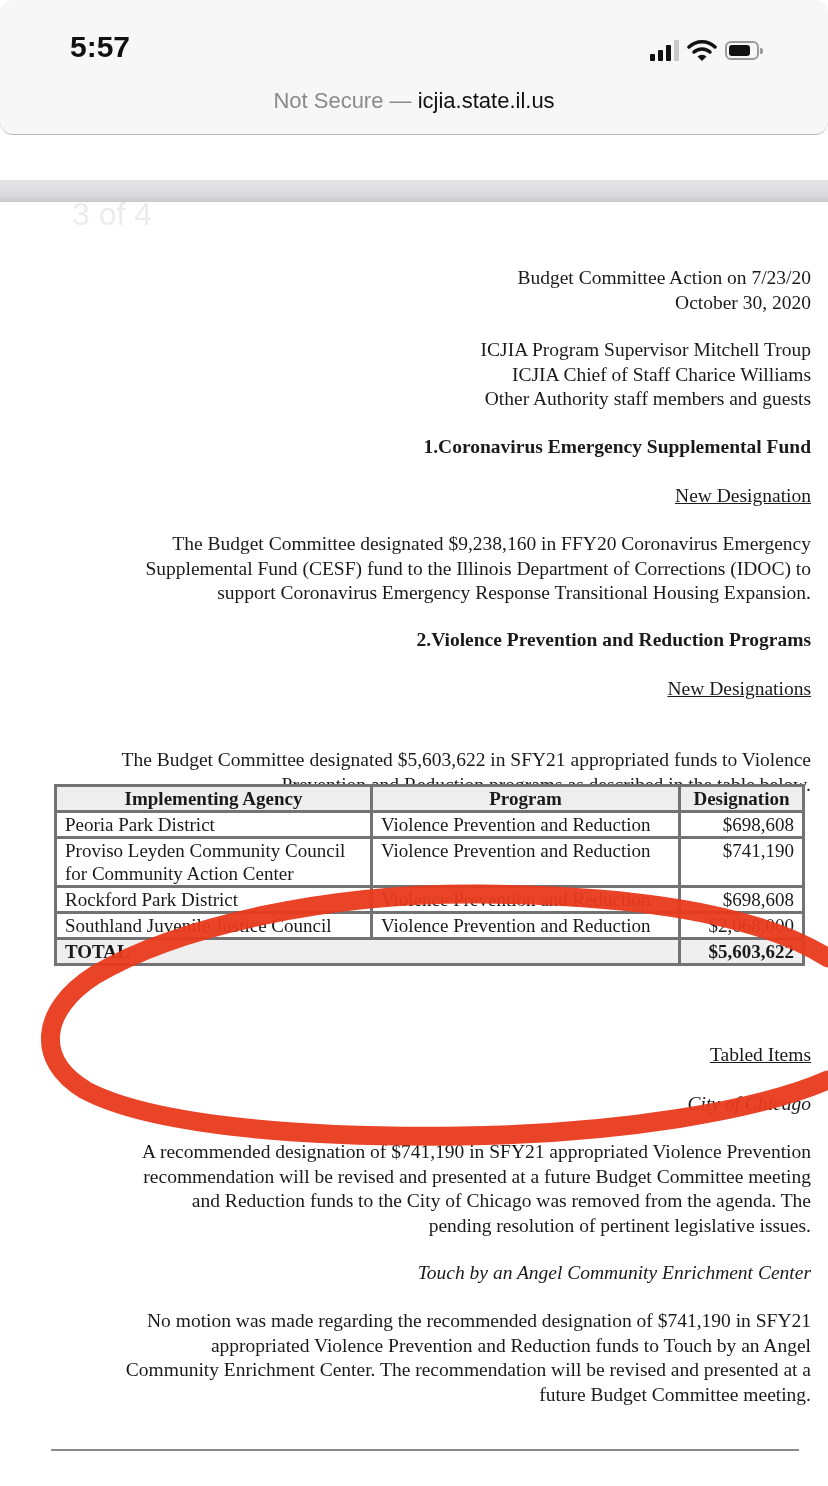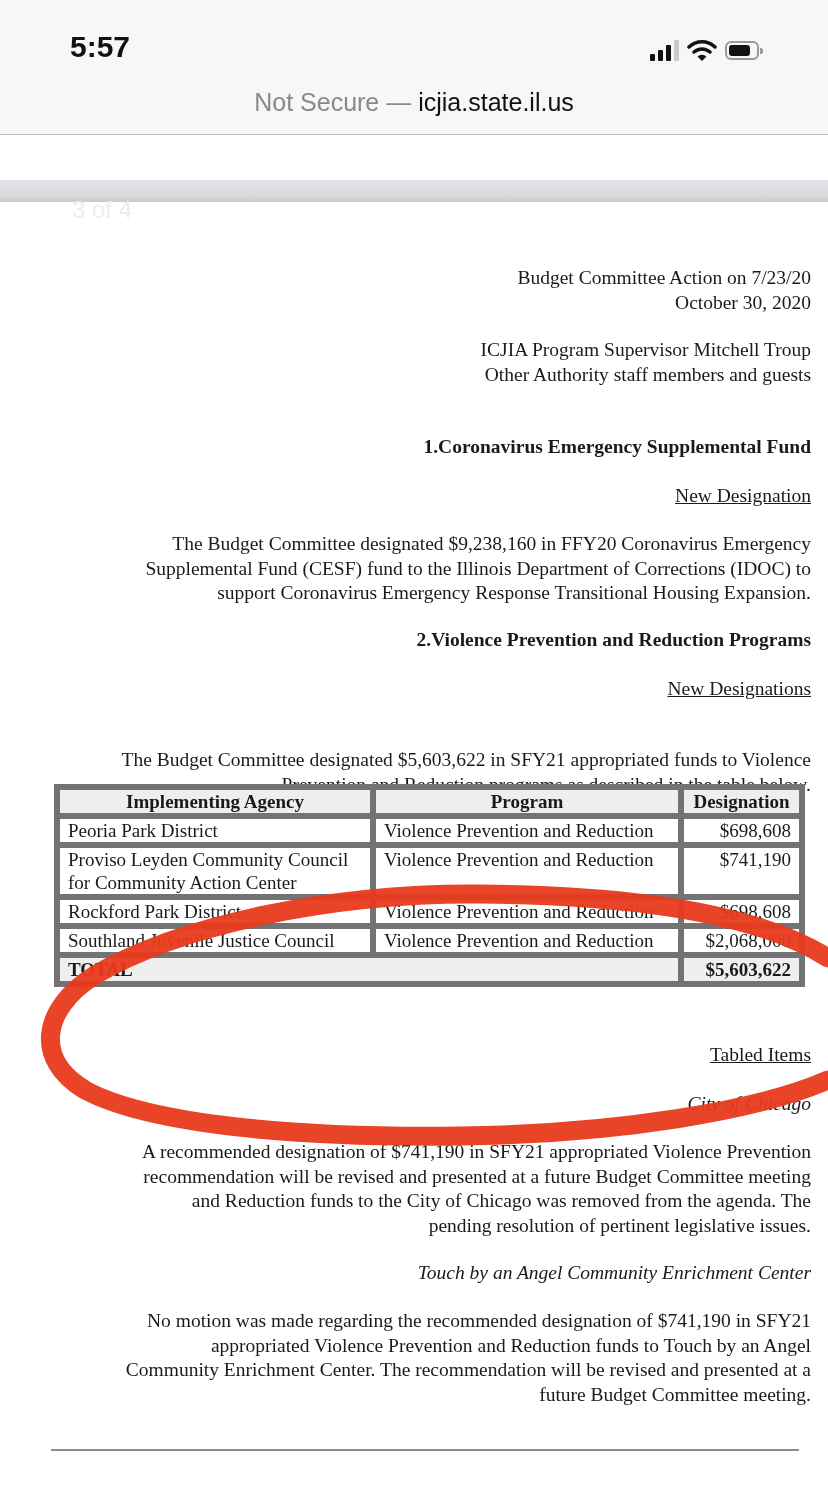--- a/index.html
+++ b/index.html
@@ -5,68 +5,68 @@
   html, body { margin: 0; padding: 0; }
   body {
     width: 828px; height: 1486px; overflow: hidden; position: relative;
     background: #ffffff;
     font-family: "Liberation Serif", serif;
     color: #1a1a1a;
   }
   
   .chrome {
     position: absolute; left: 0; top: 0; width: 828px; height: 134px;
-    background: #f7f7f7; border-bottom: 1px solid #b9b9b9;
+    background: #f7f7f7; border-bottom: 1px solid #b9b9b9; border-radius: 13px;
   }
   .status-time {
     position: absolute; left: 70px; top: 30px;
     font-family: "Liberation Sans", sans-serif; font-weight: bold;
     font-size: 30px; color: #111;
   }
   .status-icons { position: absolute; left: 650px; top: 36px; height: 28px; display: flex; align-items: center; gap: 8px; }
   .signal { display: flex; align-items: flex-end; gap: 3px; height: 22px; }
   .signal span { width: 5px; background: #111; border-radius: 1px; display: block; }
   .signal span.off { background: #c9c9c9; }
   .wifi { width: 30px; height: 24px; }
   .battery { position: relative; width: 34px; height: 19px; border: 2px solid #9a9a9a; border-radius: 6px; box-sizing: border-box; }
   .battery .fill { position: absolute; left: 2px; top: 2px; bottom: 2px; width: 70%; background: #111; border-radius: 3px; }
   .battery .cap { position: absolute; right: -6px; top: 5px; width: 3px; height: 6px; background: #9a9a9a; border-radius: 0 2px 2px 0; }
   .url-bar {
     position: absolute; left: 0; top: 88px; width: 828px; text-align: center;
-    font-family: "Liberation Sans", sans-serif; font-size: 25px;
+    font-family: "Liberation Sans", sans-serif; font-size: 22px;
   }
   .url-bar .not-secure { color: #8a8a8a; }
   .url-bar .domain { color: #111; }
 
   
   .page-gap {
     position: absolute; left: 0; top: 180px; width: 828px; height: 22px;
     background: linear-gradient(#e4e4e8, #d9d9de 70%, #c9c9cd);
   }
   .page-indicator {
     position: absolute; left: 72px; top: 196px;
-    font-family: "Liberation Sans", sans-serif; font-size: 24px; color: #ececec;
+    font-family: "Liberation Sans", sans-serif; font-size: 32px; color: #ececec;
   }
 
   
   .doc { position: absolute; left: 51px; top: 0; width: 750px; font-size: 19.5px; line-height: 24.5px; }
   .doc p, .doc div { margin: 0; text-align: right; }
   .abs { position: absolute; left: 0; width: 760px; }
   .heading { font-weight: bold; }
   .heading .num { display: inline-block; width: 32px; }
   .underline { text-decoration: underline; }
   .italic { font-style: italic; }
 
   
   table.alloc {
     position: absolute; left: 54px; top: 784px; width: 751px;
     border-collapse: collapse; font-size: 19px; line-height: 23px;
     border: 2px solid #5e5e5e; border-bottom-width: 3px;
   }
-  table.alloc td, table.alloc th { border: 6px solid #737373; padding: 0 8px; vertical-align: top; }
+  table.alloc td, table.alloc th { border: 3px solid #737373; padding: 0 8px; vertical-align: top; }
   table.alloc th { background: #eeeeee; font-weight: bold; text-align: center; }
   table.alloc col.c1 { width: 316px; }
   table.alloc col.c2 { width: 308px; }
   table.alloc td.amt { text-align: right; }
   table.alloc tr.total td { background: #efefef; font-weight: bold; }
 
   
   .annotation { position: absolute; left: 0; top: 0; width: 828px; height: 1486px; pointer-events: none; }
   .bottom-rule { position: absolute; left: 51px; top: 1449px; width: 748px; height: 2px; background: #8c8c8c; }
 </style>
@@ -101,20 +101,21 @@
 <div class="page-indicator">3 of 4</div>
 
 <div class="doc">
   <div class="abs" style="top:266px">
     <p>Budget Committee Action on 7/23/20</p>
     <p>October 30, 2020</p>
   </div>
 
   <div class="abs" style="top:338px">
     <p>ICJIA Program Supervisor Mitchell Troup</p>
+    <p>ICJIA Chief of Staff Charice Williams</p>
     <p>Other Authority staff members and guests</p>
   </div>
 
   <div class="abs heading" style="top:435px">
     <span class="num">1.</span><span>Coronavirus Emergency Supplemental Fund</span>
   </div>
 
   <div class="abs" style="top:484px">
     <span class="underline">New Designation</span>
   </div>

